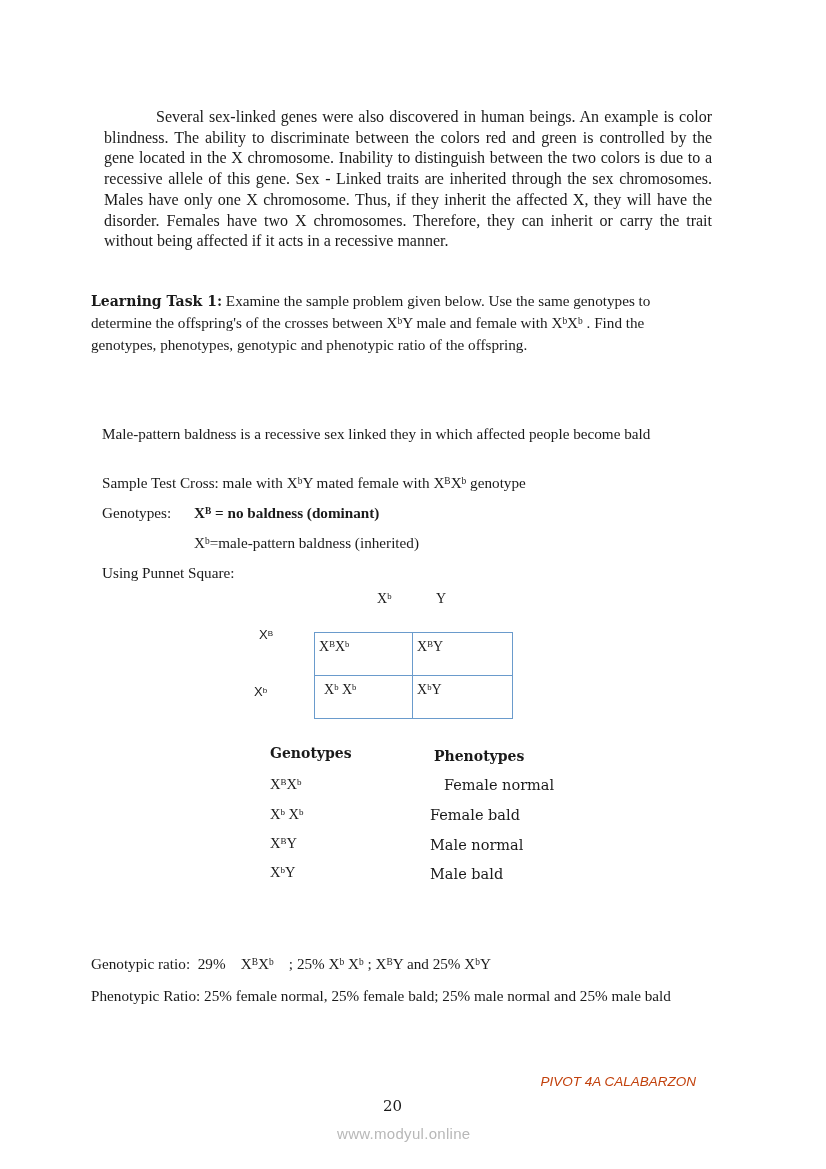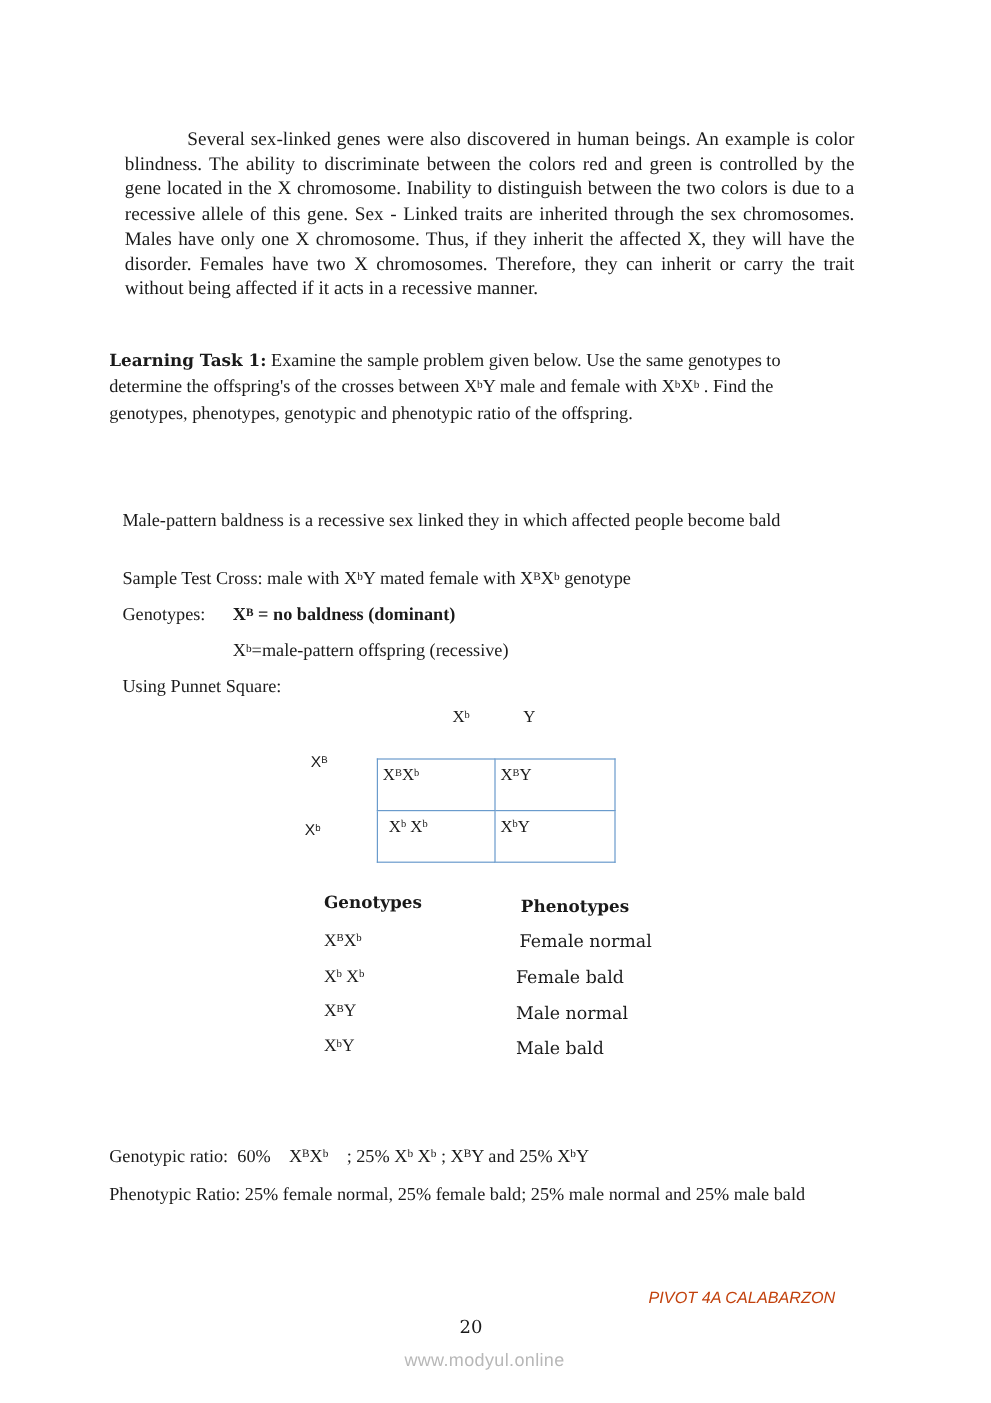--- a/index.html
+++ b/index.html
@@ -43,21 +43,21 @@
 </div>
 
 <div id="task" class="abs"><b>Learning Task 1:</b><span> Examine the sample problem given below.  Use the same genotypes to determine the offspring's of the crosses between X</span><sup>b</sup><span>Y  male and female with X</span><sup>b</sup><span>X</span><sup>b</sup><span> . Find the genotypes, phenotypes, genotypic and phenotypic ratio of the offspring.</span></div>
 
 <div class="abs line" style="left:102px; top:423px; width:590px; white-space:normal; line-height:21px;">Male-pattern baldness is a recessive sex linked they in which affected people become bald</div>
 
 <div class="abs line" style="left:102px; top:474px;"><span>Sample Test Cross: male with X</span><sup>b</sup><span>Y mated female with X</span><sup>B</sup><span>X</span><sup>b</sup><span> genotype</span></div>
 
 <div class="abs line" style="left:102px; top:504px;">Genotypes:</div>
 <div class="abs line" style="left:194px; top:504px;font-weight:bold;"><span>X</span><sup>B</sup><span> = no baldness (dominant)</span></div>
-<div class="abs line" style="left:194px; top:534px;"><span>X</span><sup>b</sup><span>=male-pattern offspring (recessive)</span></div>
+<div class="abs line" style="left:194px; top:534px;"><span>X</span><sup>b</sup><span>=male-pattern baldness (inherited)</span></div>
 
 <div class="abs line" style="left:102px; top:564px;">Using Punnet Square:</div>
 
 <div class="abs line" style="left:377px; top:591px; font-size:14px;"><span>X</span><sup>b</sup></div>
 <div class="abs line" style="left:436px; top:591px; font-size:14px;"><span>Y</span></div>
 
 <div class="abs rowlab" style="left:259px; top:627px;"><span>X</span><sup>B</sup></div>
 <div class="abs rowlab" style="left:254px; top:684px;"><span>X</span><sup>b</sup></div>
 
 <table id="punnett-table" class="abs">
@@ -70,30 +70,30 @@
     <td style="padding-left:9px;"><span>X</span><sup>b</sup><span> X</span><sup>b</sup></td>
     <td><span>X</span><sup>b</sup><span>Y</span></td>
   </tr>
 </tbody>
   </table>
 
 <div class="abs th" style="left:270px; top:745px;">Genotypes</div>
 <div class="abs th" style="left:434px; top:748px;">Phenotypes</div>
 
 <div class="abs gt" style="left:270px; top:776px;"><span>X</span><sup>B</sup><span>X</span><sup>b</sup></div>
-<div class="abs pt" style="left:433px; top:777px;">Female normal</div>
+<div class="abs pt" style="left:444px; top:777px;">Female normal</div>
 
 <div class="abs gt" style="left:270px; top:806px;"><span>X</span><sup>b</sup><span> X</span><sup>b</sup></div>
 <div class="abs pt" style="left:430px; top:807px;">Female bald</div>
 
 <div class="abs gt" style="left:270px; top:835px;"><span>X</span><sup>B</sup><span>Y</span></div>
 <div class="abs pt" style="left:430px; top:837px;">Male normal</div>
 
 <div class="abs gt" style="left:270px; top:864px;"><span>X</span><sup>b</sup><span>Y</span></div>
 <div class="abs pt" style="left:430px; top:866px;">Male bald</div>
 
-<div class="abs line" style="left:91px; top:955px; white-space:pre;"><span>Genotypic ratio:</span><span>  60%    X</span><sup>B</sup><span>X</span><sup>b</sup><span>    ; 25% X</span><sup>b</sup><span> X</span><sup>b</sup><span> ; X</span><sup>B</sup><span>Y and 25% X</span><sup>b</sup><span>Y</span></div>
+<div class="abs line" style="left:91px; top:955px; white-space:pre;"><span>Genotypic ratio:</span><span>  29%    X</span><sup>B</sup><span>X</span><sup>b</sup><span>    ; 25% X</span><sup>b</sup><span> X</span><sup>b</sup><span> ; X</span><sup>B</sup><span>Y and 25% X</span><sup>b</sup><span>Y</span></div>
 
 <div class="abs line" style="left:91px; top:985px; width:610px; white-space:normal; line-height:21px;">Phenotypic Ratio:  25% female normal, 25% female  bald; 25% male normal and 25% male bald</div>
 
 <div id="footer-brand" class="abs">PIVOT 4A CALABARZON</div>
 <div id="page-number" class="abs">20</div>
 <div id="watermark" class="abs">www.modyul.online</div>
 
 </body></html>

